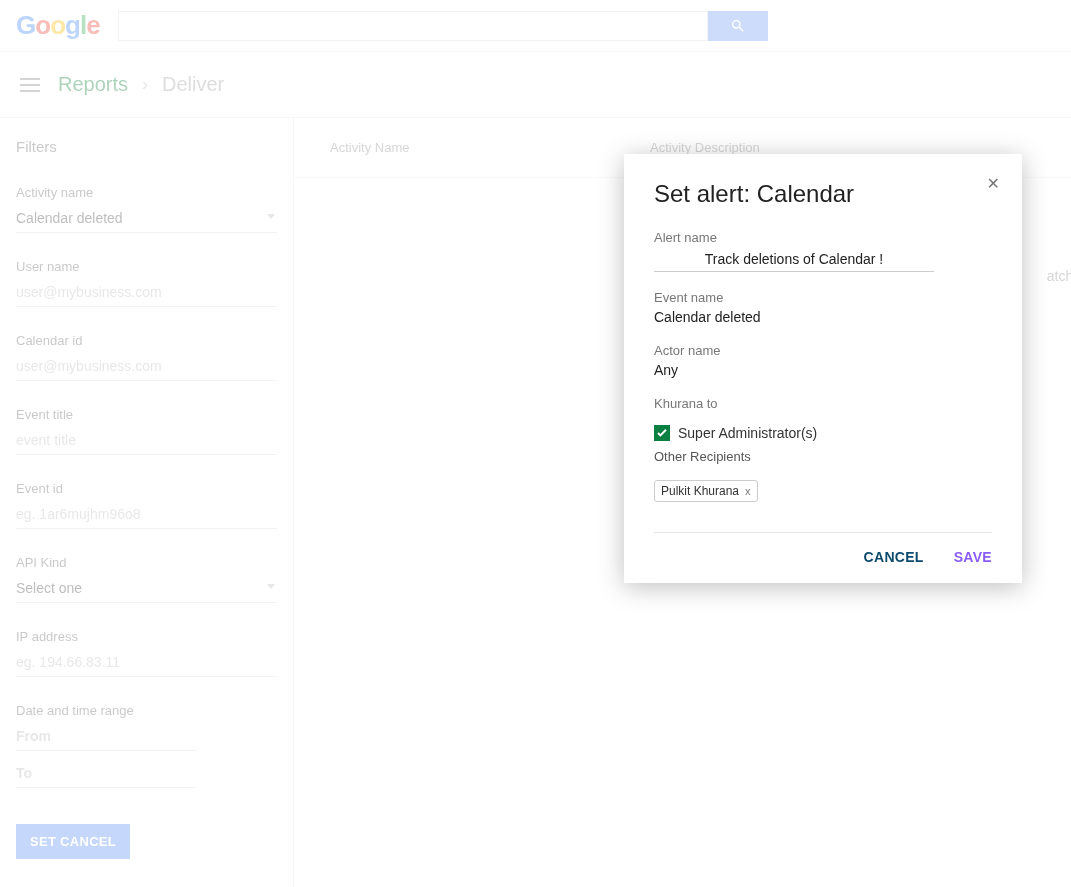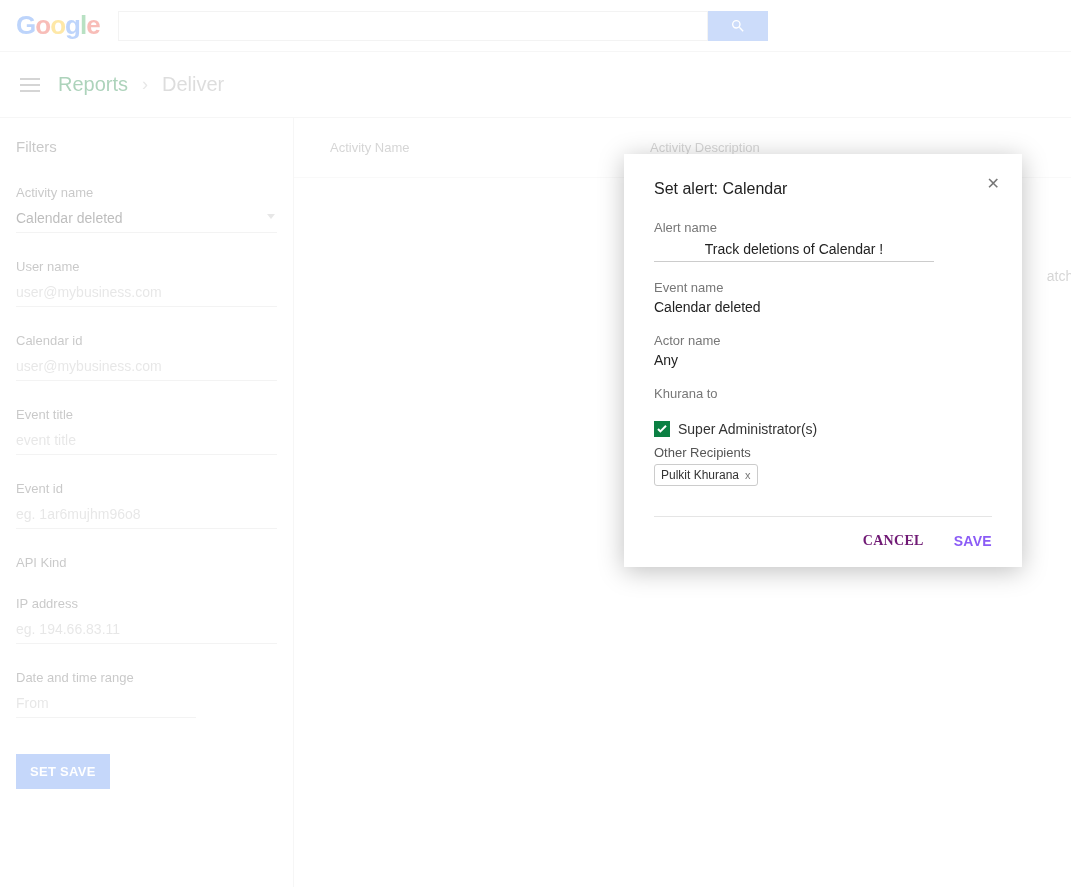--- a/index.html
+++ b/index.html
@@ -30,47 +30,47 @@
   .main { display:flex; height:calc(887px - 52px - 66px); position:relative; }
   
   .sidebar { width:294px; border-right:1px solid #e5e5e5; padding:20px 16px; overflow:auto; }
   .sidebar h3 { font-size:15px; font-weight:normal; color:#666; margin-bottom:30px; }
   .field { margin-bottom:26px; }
   .field label { display:block; font-size:13px; color:#666; margin-bottom:6px; }
   .field .under { border:none; border-bottom:1px solid #ddd; width:100%; font-size:14px; padding:4px 0 6px 0; background:transparent; color:#444; outline:none; }
   .field .under::placeholder { color:#bbb; }
   .selectwrap { position:relative; }
   .selectwrap::after { content:""; position:absolute; right:2px; top:8px; border-left:4px solid transparent; border-right:4px solid transparent; border-top:5px solid #bbb; }
-  .daterange .under.short { width:180px; }
+  .daterange .under.short { width:180px;font-weight:bold; }
   .daterange .row { margin-bottom:10px; }
   .setalert { margin-top:10px; background:#5b8def; color:#fff; border:none; font-size:13px; font-weight:bold; padding:10px 14px; letter-spacing:.3px; cursor:pointer; }
 
   .content { flex:1; position:relative; }
   .colheaders { display:flex; padding:22px 36px; color:#888; font-size:13px; border-bottom:1px solid #eee; }
   .colheaders .col1 { width:320px; }
   .nores { position:absolute; top:150px; right:-10px; color:#888; font-size:14px; white-space:nowrap; }
 
   
   .dialog { position:absolute; z-index:10; top:154px; left:624px; width:398px; background:#fff; box-shadow:0 4px 24px rgba(0,0,0,0.25); padding:26px 30px 18px 30px; }
-  .dialog h2 { font-size:16px; font-weight:500; color:#222; margin-bottom:22px; font-family: Arial; }
+  .dialog h2 { font-size:24px; font-weight:500; color:#222; margin-bottom:22px; font-family: Arial; }
   .closebtn { position:absolute; top:22px; right:22px; color:#777; cursor:pointer; font-size:16px; line-height:1; }
   .dfield { margin-bottom:18px; }
   .dfield .lbl { font-size:13px; color:#777; margin-bottom:4px; display:block; }
   .dfield .val { font-size:14px; color:#222; }
   .alertinput { width:280px; border:none; border-bottom:1px solid #ccc; font-size:14px; padding:2px 0 4px 0; outline:none; color:#222;text-align:center; }
   .deliver { margin-top:6px; }
-  .ck { display:flex; align-items:center; gap:8px; margin:20px 0 8px 0; font-size:14px; color:#333; }
+  .ck { display:flex; align-items:center; gap:8px; margin:14px 0 8px 0; font-size:14px; color:#333; }
   .ckbox { width:16px; height:16px; background:#0b8043; display:flex; align-items:center; justify-content:center; }
   .ckbox svg{ width:10px; height:8px; fill:none; stroke:#fff; stroke-width:2.5; }
-  .otherrec { font-size:13px; color:#555; margin-bottom:4px; }
+  .otherrec { font-size:13px; color:#555; margin-bottom:16px; }
   .chip { display:inline-flex; align-items:center; gap:6px; border:1px solid #ccc; border-radius:3px; font-size:12px; color:#333; padding:3px 6px; }
   .chip .x { font-size:11px; color:#777; cursor:pointer; }
   .sep { border:none; border-top:1px solid #e5e5e5; margin:30px 0 16px 0; }
   .actions { display:flex; justify-content:flex-end; gap:30px; font-size:14px; font-weight:bold; letter-spacing:.3px; }
-  .actions .cancel { color:#701a75; cursor:pointer;font-family:Liberation Serif, serif; }
+  .actions .cancel { color:#0c4a6e; cursor:pointer; }
   .actions .save { color:#8b5cf6; cursor:pointer; }
 </style>
 </head>
 <body>
 
 <div class="topbar">
   <div class="logo">
     <span>G</span>
       <span>o</span>
       <span>o</span>
@@ -125,33 +125,37 @@
       <input class="under" placeholder="event title" style="">
     </div>
 
     <div class="field">
       <label>Event id</label>
       <input class="under" placeholder="eg. 1ar6mujhm96o8" style="">
     </div>
 
     <div class="field">
       <label>API Kind</label>
+      <div class="selectwrap">
+        <input class="under" readonly="" value="Select one" style="">
+      </div>
     </div>
 
     <div class="field">
       <label>IP address</label>
       <input class="under" placeholder="eg. 194.66.83.11" style="">
     </div>
 
     <div class="field daterange">
       <label>Date and time range</label>
       <div class="row"><input class="under short" placeholder="From" style=""></div>
-    </div>
-
-    <button class="setalert">SET SAVE</button>
+      <div class="row"><input class="under short" placeholder="To" style=""></div>
+    </div>
+
+    <button class="setalert">SET CANCEL</button>
   </div>
 
   <div class="content">
     <div class="colheaders">
       <div class="col1">Activity Name</div>
       <div>Activity Description</div>
     </div>
     <div class="nores">atch t</div>
   </div>
 </div>

